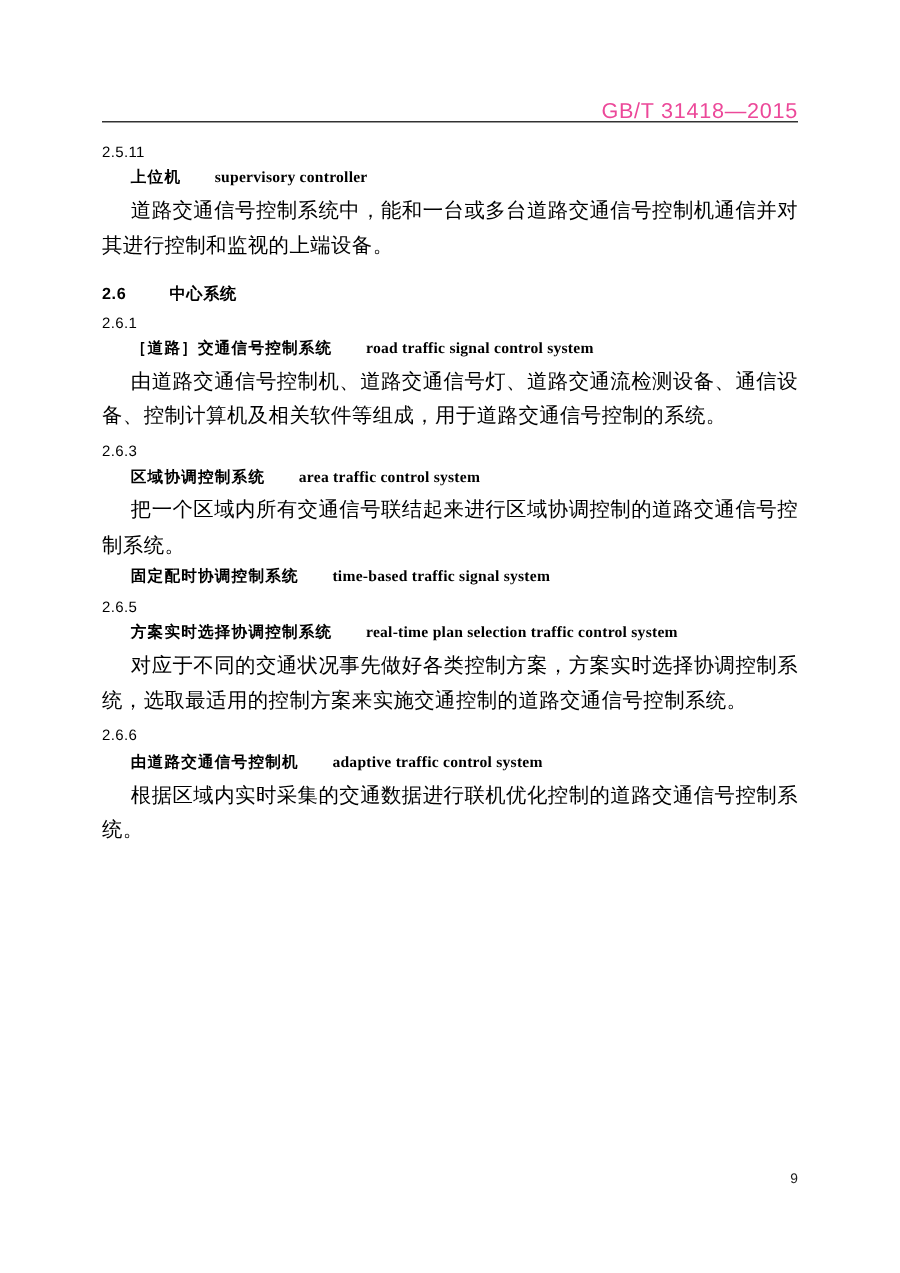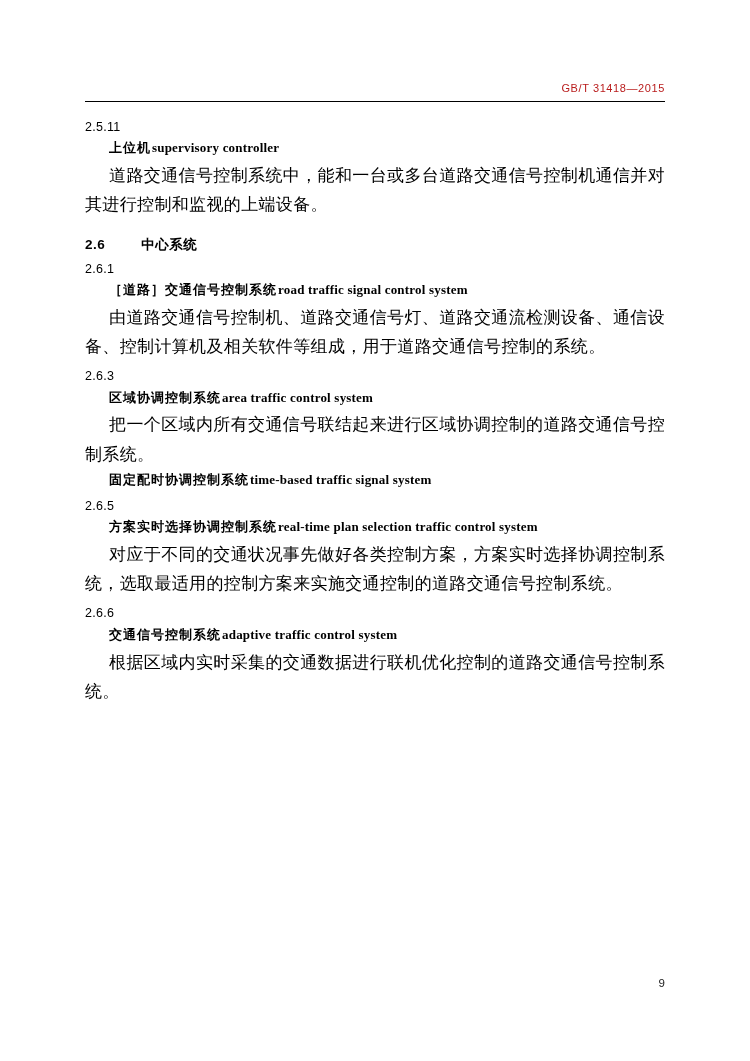--- a/index.html
+++ b/index.html
@@ -20,23 +20,23 @@
     width: 750px;
     height: 1061px;
     box-sizing: border-box;
     padding: 0;
   }
   .header {
     position: absolute;
     top: 82px;
     right: 85px;
     font-family: "Liberation Sans", sans-serif;
-    font-size: 11px;
+    font-size: 18px;
     letter-spacing: 0.6px;
-    color: #b91c1c;
+    color: #ec4899;
   }
   .header-rule {
     position: absolute;
     top: 101px;
     left: 85px;
     right: 85px;
     border-bottom: 1px solid #000;
   }
   .content {
     position: absolute;
@@ -62,21 +62,21 @@
   }
   .term .cn {
     font-family: "Liberation Sans", sans-serif;
     font-weight: bold;
     letter-spacing: 1px;
     text-align: right;
   }
   .term .en {
     font-family: "Liberation Serif", serif;
     font-weight: bold;
-    margin-left: 1px;
+    margin-left: 28px;
     letter-spacing: 0.2px;
     font-size: 13px;
   }
   .para {
     font-size: 17px;
     line-height: 1.72;
     margin-top: 2px;
     text-align: justify;
     text-justify: inter-ideograph;
     letter-spacing: 0.35px;
@@ -155,21 +155,21 @@
       <div class="num">2.6.5</div>
       <div class="term">
         <span class="cn">方案实时选择协调控制系统</span><span class="en">real-time plan selection traffic control system</span>
       </div>
       <div class="para">对应于不同的交通状况事先做好各类控制方案，方案实时选择协调控制系统，选取最适用的控制方案来实施交通控制的道路交通信号控制系统。</div>
     </div>
 
     <div class="block">
       <div class="num">2.6.6</div>
       <div class="term">
-        <span class="cn">交通信号控制系统</span><span class="en">adaptive traffic control system</span>
+        <span class="cn">由道路交通信号控制机</span><span class="en">adaptive traffic control system</span>
       </div>
       <div class="para">根据区域内实时采集的交通数据进行联机优化控制的道路交通信号控制系统。</div>
     </div>
 
   </div>
 
   <div class="footer-page">9</div>
 
 </div>
 

